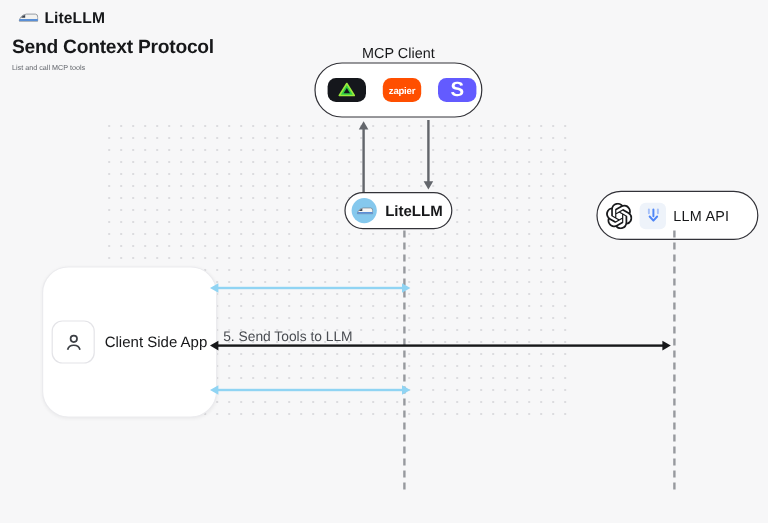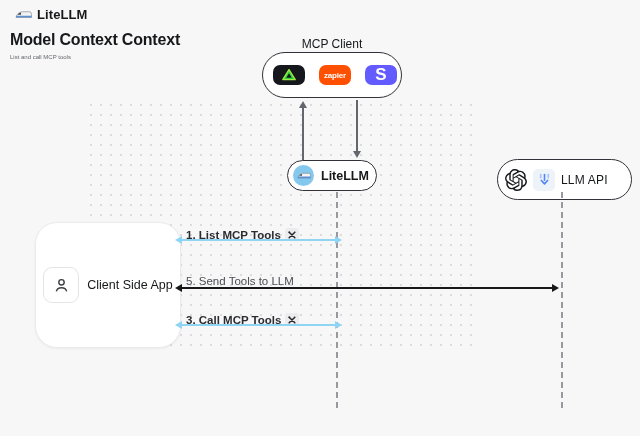--- a/index.html
+++ b/index.html
@@ -104,21 +104,21 @@
 
   <div class="brand">
     <svg class="brand-logo" viewBox="0 0 34 20">
       <path d="M2 15 Q4 5 14 3.5 L29 3.5 Q33 3.5 33 9 L33 15 Z" fill="#f2f2f0" stroke="#7d838c" stroke-width="1.3"></path>
       <path d="M5.2 9.5 Q7.5 5.5 12 5 L12 9.5 Z" fill="#3d4450"></path>
       <path d="M2.6 11.5 L33 11.5 L33 15 L2 15 Z" fill="#5a8fd6"></path>
       <path d="M2 15 L33 15 L33 16 L2 16 Z" fill="#9aa0a8"></path>
     </svg>
     <span class="brand-label">LiteLLM</span>
   </div>
-  <div class="page-title">Model Context Context</div>
+  <div class="page-title">Send Context Protocol</div>
   <div class="page-subtitle">List and call MCP tools</div>
 
   <div class="mcp-label">MCP Client</div>
   <div class="pill mcp-pill">
     <div class="tool-sq t1">
       <svg width="20" height="20" viewBox="0 0 24 24">
         <path d="M12 5.5 L19.5 17.5 H4.5 Z" fill="#2fcf44" stroke="#9bea3c" stroke-width="1.6" stroke-linejoin="round"></path>
         <path d="M12 10 L15.2 15.2 H8.8 Z" fill="#15171c"></path>
       </svg>
     </div>
@@ -171,48 +171,30 @@
         <circle cx="12" cy="8" r="3.4"></circle>
         <path d="M5.5 19.5a6.6 5.7 0 0 1 13 0"></path>
       </svg>
     </span>
     <span class="client-label">Client Side App</span>
   </div>
 
   <div class="lifeline l1"></div>
   <div class="lifeline l2"></div>
 
-  <div class="msg-label-row ml-1">
-    <span class="msg-label">1. List MCP Tools</span>
-    <span class="tool-badge">
-      <svg width="10" height="10" viewBox="0 0 12 12">
-        <path d="M2.6 9.4 L9.4 2.6 M2.6 2.6 L9.4 9.4" stroke="#26282b" stroke-width="1.8" stroke-linecap="round" fill="none"></path>
-        <circle cx="2.8" cy="2.8" r="1.1" fill="#26282b"></circle>
-      </svg>
-    </span>
-  </div>
   <div class="h-arrow blue ha-1">
       <span class="head-l"></span>
       <span class="head-r"></span>
     </div>
 
   <div class="msg-label-row ml-2">
     <span class="msg-label">5. Send Tools to LLM</span>
   </div>
   <div class="h-arrow dark ha-2">
       <span class="head-l"></span>
       <span class="head-r"></span>
     </div>
 
-  <div class="msg-label-row ml-3">
-    <span class="msg-label">3. Call MCP Tools</span>
-    <span class="tool-badge">
-      <svg width="10" height="10" viewBox="0 0 12 12">
-        <path d="M2.6 9.4 L9.4 2.6 M2.6 2.6 L9.4 9.4" stroke="#26282b" stroke-width="1.8" stroke-linecap="round" fill="none"></path>
-        <circle cx="2.8" cy="2.8" r="1.1" fill="#26282b"></circle>
-      </svg>
-    </span>
-  </div>
   <div class="h-arrow blue ha-3">
       <span class="head-l"></span>
       <span class="head-r"></span>
     </div>
 </div>
 
 </body></html>

